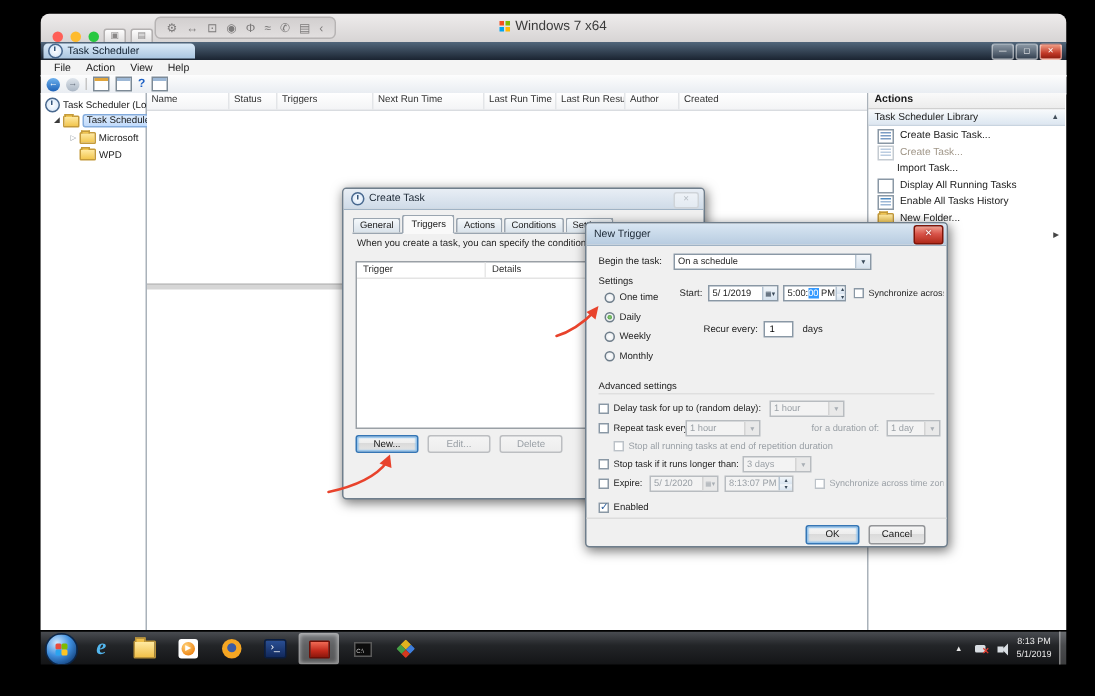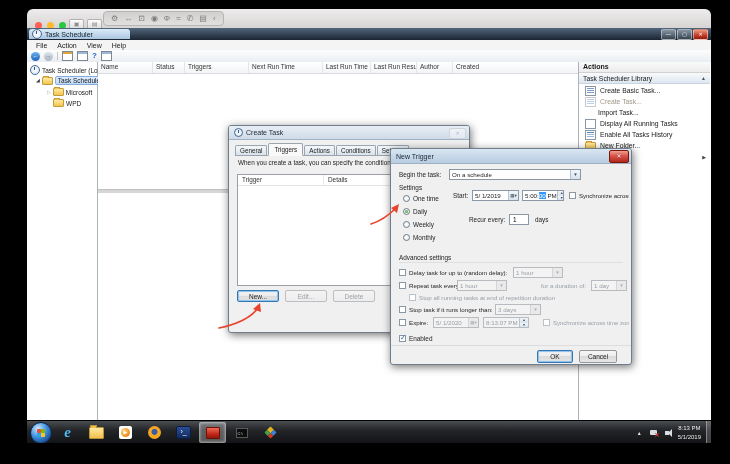--- a/index.html
+++ b/index.html
@@ -173,20 +173,23 @@
         <span>⚙</span>
         <span>↔</span>
         <span>⊡</span>
         <span>◉</span>
         <span>Φ</span>
         <span>≈</span>
         <span>✆</span>
         <span>▤</span>
         <span>‹</span>
       </span>
+      <div class="abs mac-title">
+        <span class="winflag"><i style="background:#f25022;"></i><i style="background:#7fba00;"></i><i style="background:#00a4ef;"></i><i style="background:#ffb900;"></i></span><span>Windows 7 x64</span>
+      </div>
     </div>
 
     <div class="abs vm-screen">
 
       <div class="abs ts-titlebar">
         <div class="abs ts-tab">
           <span class="ic-clock"></span>
           <span>Task Scheduler</span>
         </div>
         <div class="abs ts-winbtns">

